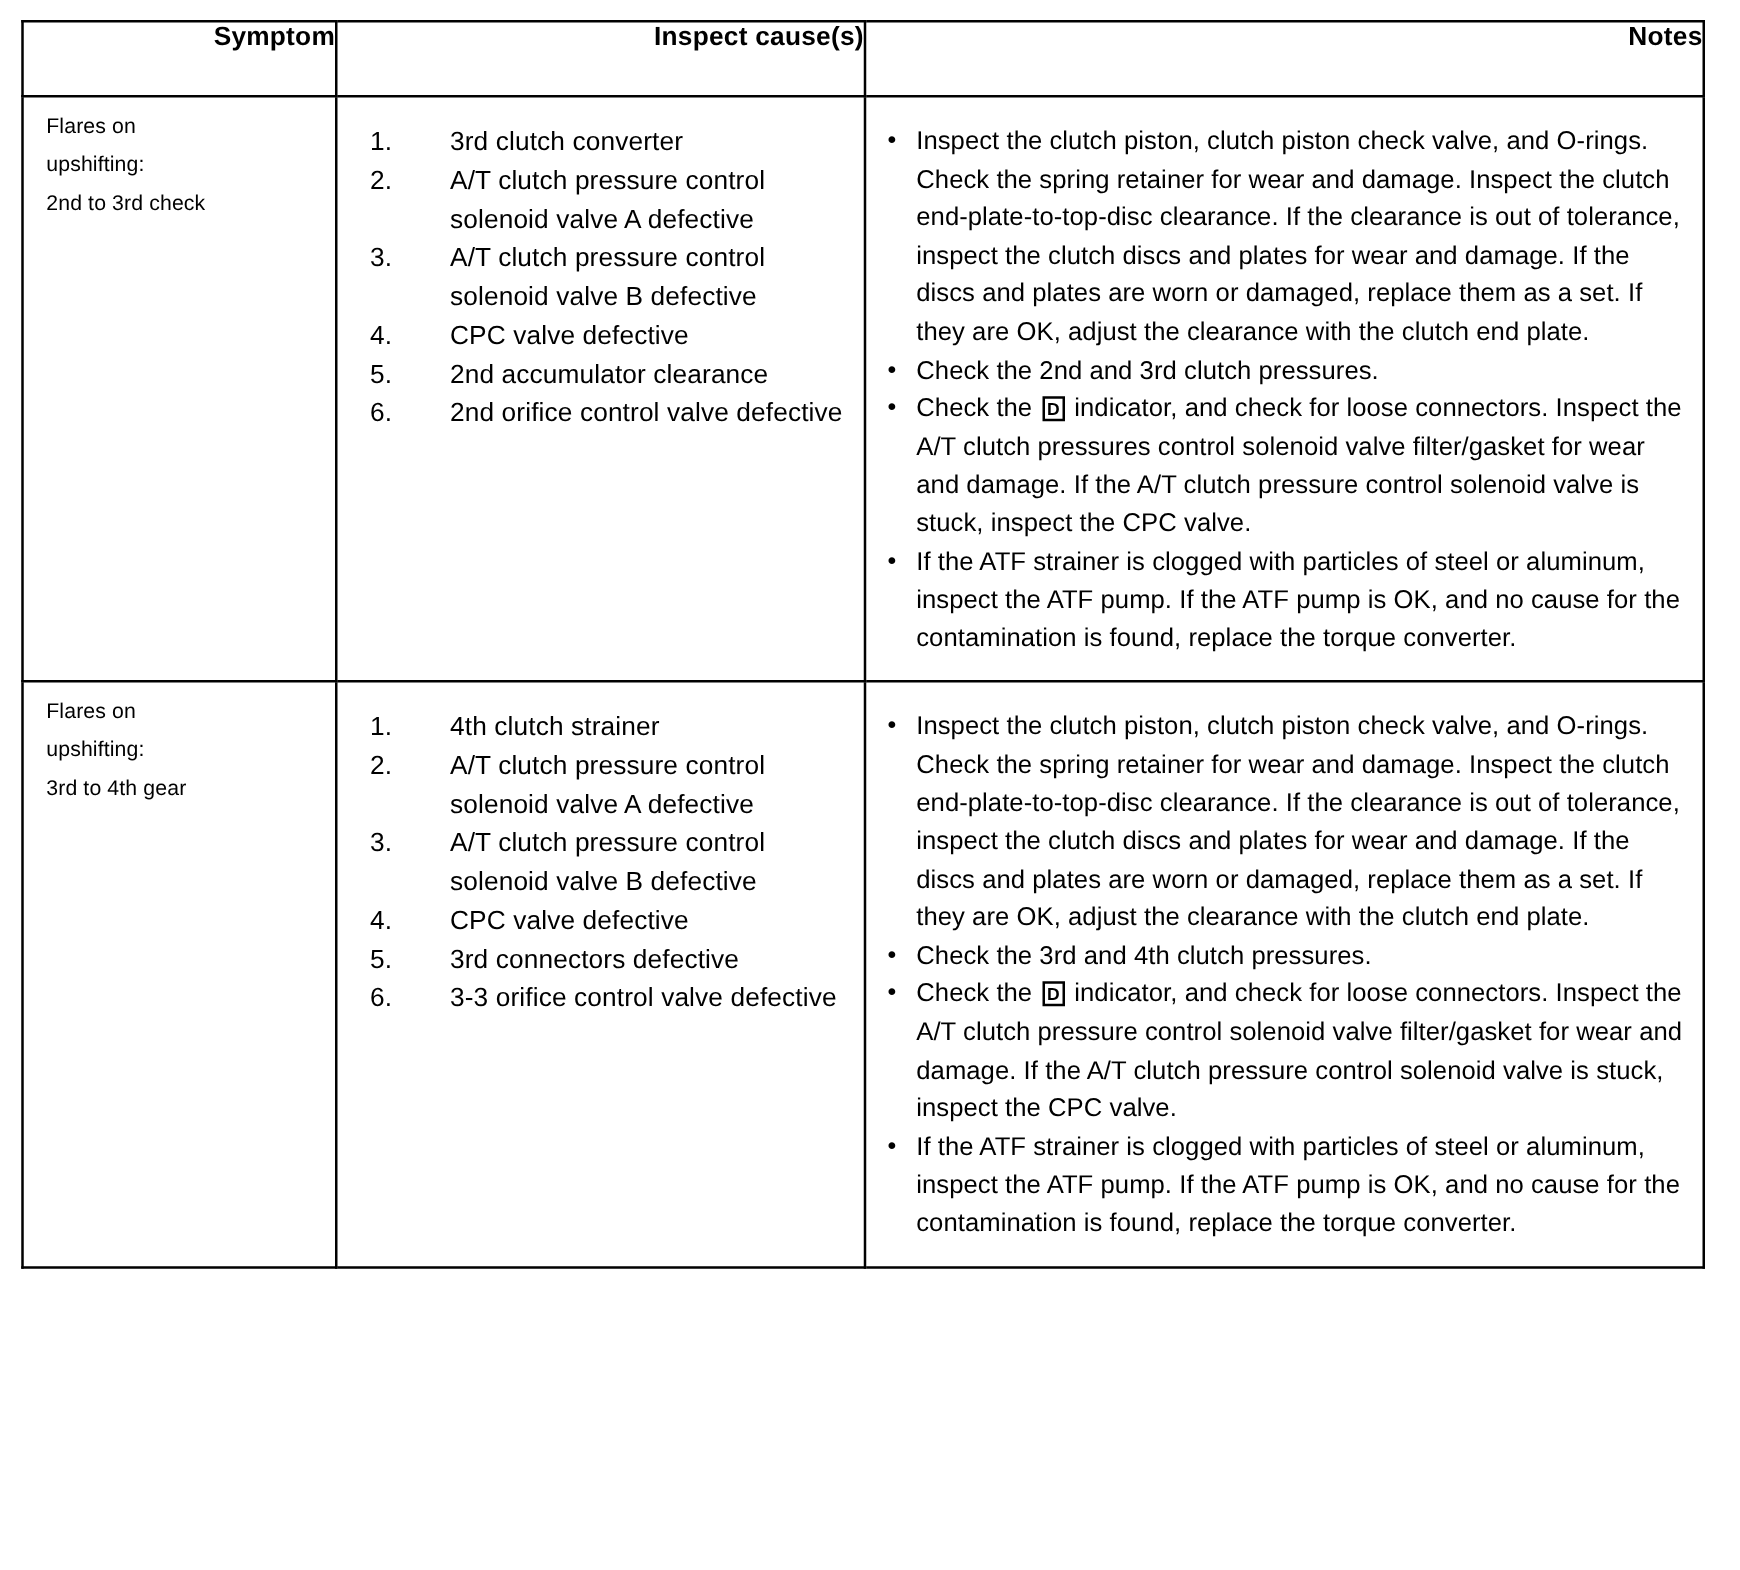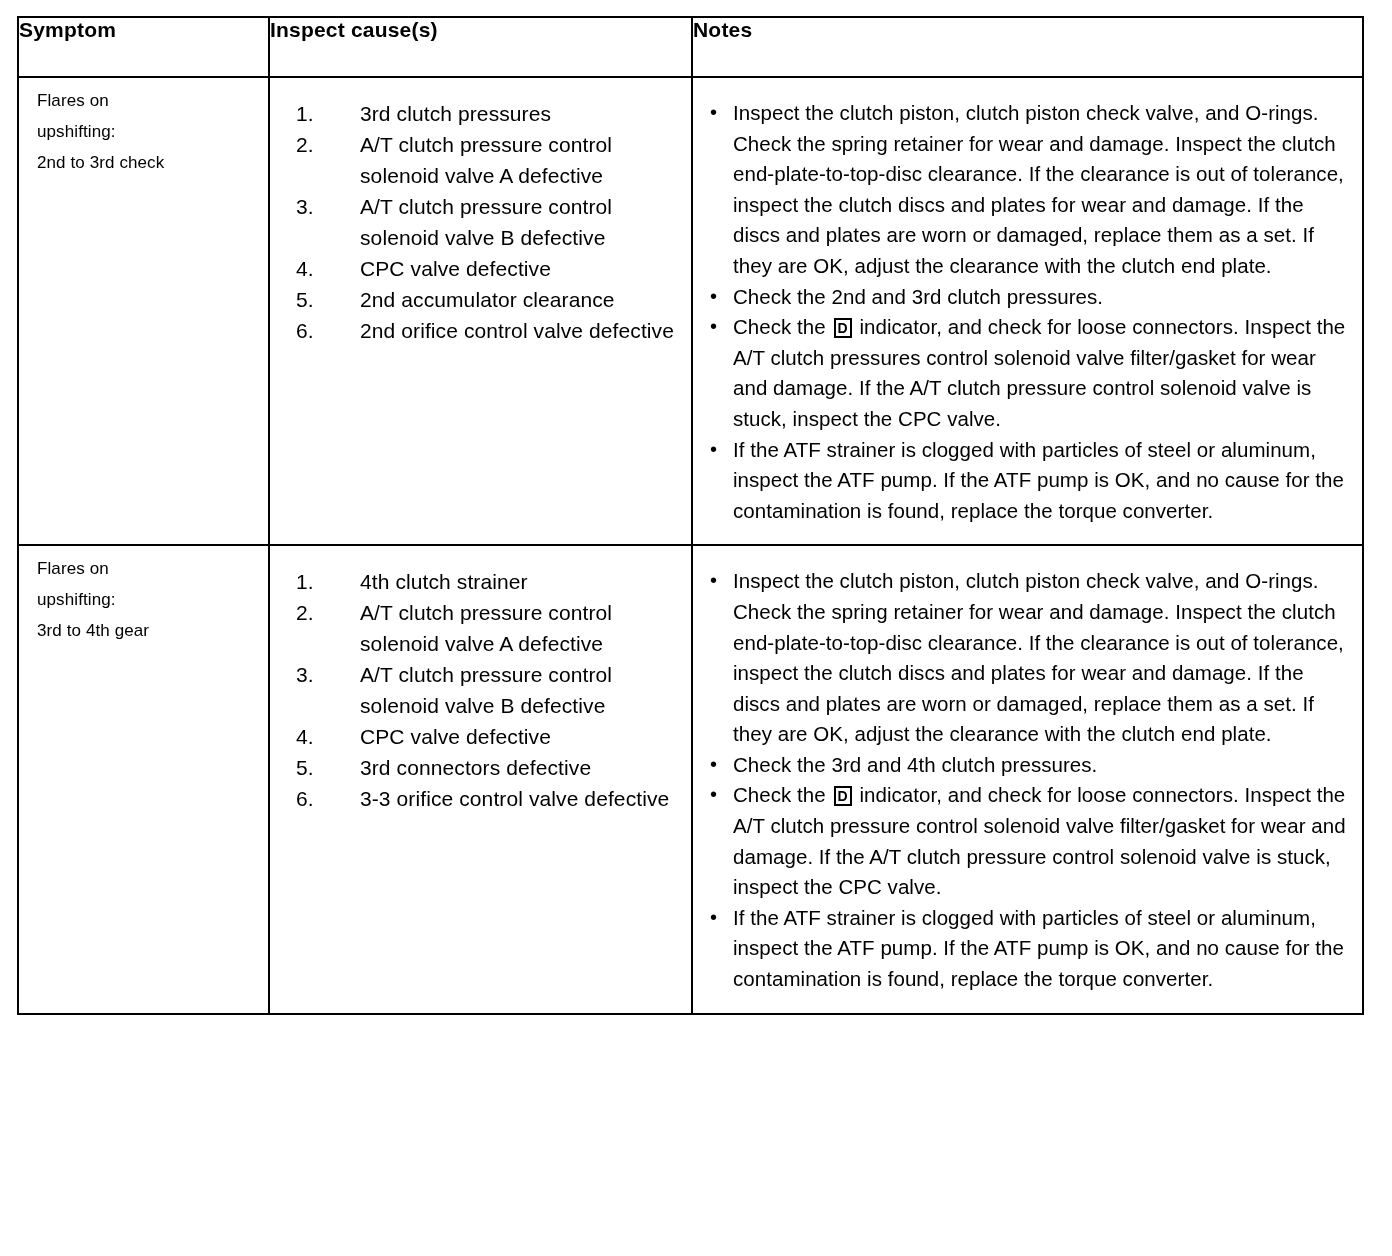--- a/index.html
+++ b/index.html
@@ -33,21 +33,21 @@
     border: 2px solid #000000;
     vertical-align: top;
     padding: 0;
   }
   col.c-symptom { width: 251px; }
   col.c-cause   { width: 423px; }
   col.c-notes   { width: 671px; }
 
   thead th {
     height: 58px;
-    text-align: left;
+    text-align: right;
     vertical-align: middle;
     font-size: 21px;
     font-weight: bold;
     letter-spacing: 0.2px;
     margin-left: 31px;
   }
 
   td .cell {
     padding: 18px 10px 18px 18px;
   }
@@ -146,21 +146,21 @@
         <td class="symptom">
           <div class="cell">
             <div class="sym-line">Flares on</div>
             <div class="sym-line">upshifting:</div>
             <div class="sym-line">2nd to 3rd check</div>
           </div>
         </td>
         <td class="cause">
           <div class="cell">
             <ol class="causes">
-              <li><span class="num">1.</span><span>3rd clutch pressures</span></li>
+              <li><span class="num">1.</span><span>3rd clutch converter</span></li>
               <li><span class="num">2.</span><span>A/T clutch pressure control solenoid valve A defective</span></li>
               <li><span class="num">3.</span><span>A/T clutch pressure control solenoid valve B defective</span></li>
               <li><span class="num">4.</span><span>CPC valve defective</span></li>
               <li><span class="num">5.</span><span>2nd accumulator clearance</span></li>
               <li><span class="num">6.</span><span>2nd orifice control valve defective</span></li>
             </ol>
           </div>
         </td>
         <td class="notes">
           <div class="cell">

